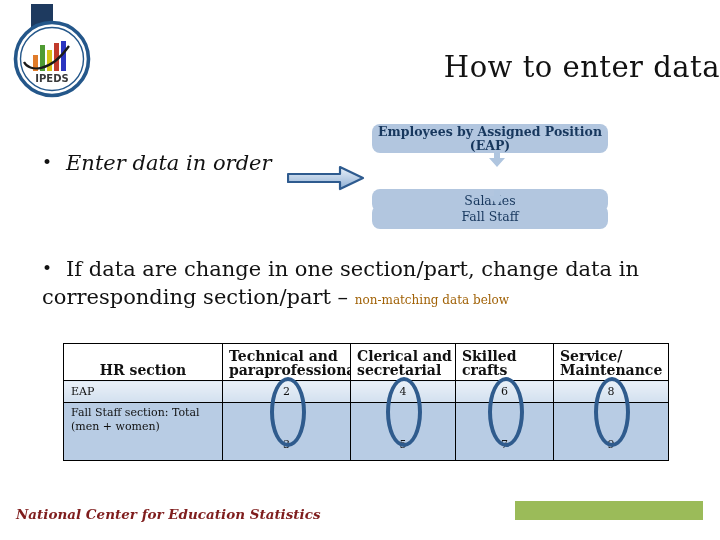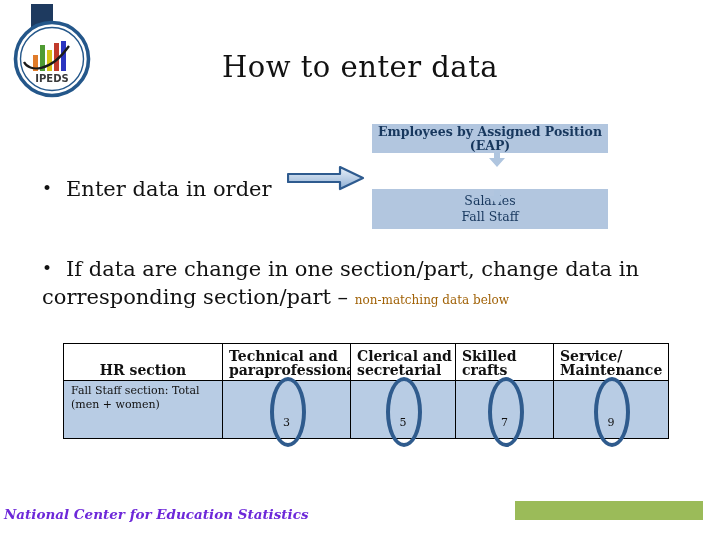--- a/index.html
+++ b/index.html
@@ -4,58 +4,58 @@
 <style>
   html,body{margin:0;padding:0;background:#888;}
   .slide{
     position:relative;width:720px;height:540px;background:#ffffff;overflow:hidden;
     font-family:"DejaVu Serif","Liberation Serif",serif;color:#111;
   }
   
   .corner-tab{position:absolute;left:31px;top:4px;width:22px;height:46px;background:#1e3a5f;}
   .logo{position:absolute;left:12px;top:19px;width:80px;height:80px;}
   
-  .title{position:absolute;left:0;top:50px;width:100%;text-align:center;
+  .title{position:absolute;left:0;top:50px;width:100%;text-align:right;
     font-size:29px;letter-spacing:.5px;color:#121212;}
   
   .flow-box{position:absolute;left:372px;width:236px;background:#b2c6df;color:#17375d;
-    text-align:center;font-size:12.5px;}
+    text-align:center;font-size:12.5px;border-radius:8px;}
   .flow-box.b1{top:124px;height:29px;line-height:14px;font-weight:bold;padding-top:1px;box-sizing:border-box;}
   .flow-box.b2{top:177px;height:23px;line-height:23px;margin-top:12px;}
   .flow-box.b3{top:205px;height:24px;line-height:24px;}
   .down-arrow{position:absolute;left:489px;width:16px;height:15px;}
   .down-arrow.a1{top:152px;}
   .down-arrow.a2{top:190px;}
   .big-arrow{position:absolute;left:287px;top:165px;width:78px;height:26px;}
   
   .bullet{position:absolute;left:42px;font-size:21px;line-height:27px;color:#121212;}
   .bullet::before{content:"\2022";font-size:17px;margin-right:14px;position:relative;top:-2px;}
-  .bullet.one{top:176px;}
+  .bullet.one{top:150px;font-style:italic;}
   .bullet.two{top:256px;width:662px;}
   .bullet.two .wrap{display:inline;}
   .hl{font-size:12px;color:#a16207;}
   
   table.grid{position:absolute;left:63px;top:343px;width:605px;border-collapse:collapse;
     table-layout:fixed;font-size:11px;color:#111;}
   table.grid td,table.grid th{border:1px solid #000;overflow:hidden;}
   th.h{font-size:14px;font-weight:bold;vertical-align:bottom;text-align:left;
     padding:2px 2px 3px 6px;line-height:14px;background:#fff;height:31px;}
   th.h.first{text-align:center;padding-left:2px;}
   tr.r1 td{background:linear-gradient(#e9f0f8,#d3e0ef);height:19px;}
   tr.r2 td{background:#b8cce4;height:47px;}
   td.lab{padding-left:7px;line-height:14px;}
   tr.r2 td.lab{vertical-align:top;padding-top:3px;margin-left:12px;}
   td.val{text-align:center;}
   tr.r2 td.val{vertical-align:bottom;padding-bottom:9px;}
   
   .oval{position:absolute;width:28px;height:62px;border:4px solid #2f5b8d;border-radius:50%;top:377px;}
   .oval.o1{left:270px;} .oval.o2{left:386px;} .oval.o3{left:488px;} .oval.o4{left:594px;}
   
-  .footer{position:absolute;left:4px;top:506px;font-size:13.5px;font-weight:bold;
-    font-style:italic;color:#6d28d9;}
+  .footer{position:absolute;left:16px;top:506px;font-size:13.5px;font-weight:bold;
+    font-style:italic;color:#7f1d1d;}
   .green-bar{position:absolute;left:515px;top:501px;width:188px;height:19px;background:#9bbb59;}
 </style>
 </head>
 <body>
 
 <div class="slide">
 
   <div class="corner-tab"></div>
 
   <div class="logo">
@@ -113,20 +113,27 @@
         <col style="width:115px">
     </colgroup>
     <tbody>
         <tr>
       <th class="h first">HR section</th>
       <th class="h">Technical and paraprofessionals</th>
       <th class="h">Clerical and secretarial</th>
       <th class="h">Skilled crafts</th>
       <th class="h">Service/ Maintenance</th>
     </tr>
+    <tr class="r1">
+      <td class="lab">EAP</td>
+      <td class="val">2</td>
+      <td class="val">4</td>
+      <td class="val">6</td>
+      <td class="val">8</td>
+    </tr>
     <tr class="r2">
       <td class="lab">Fall Staff section: Total (men + women)</td>
       <td class="val">3</td>
       <td class="val">5</td>
       <td class="val">7</td>
       <td class="val">9</td>
     </tr>
   </tbody>
     </table>
 

